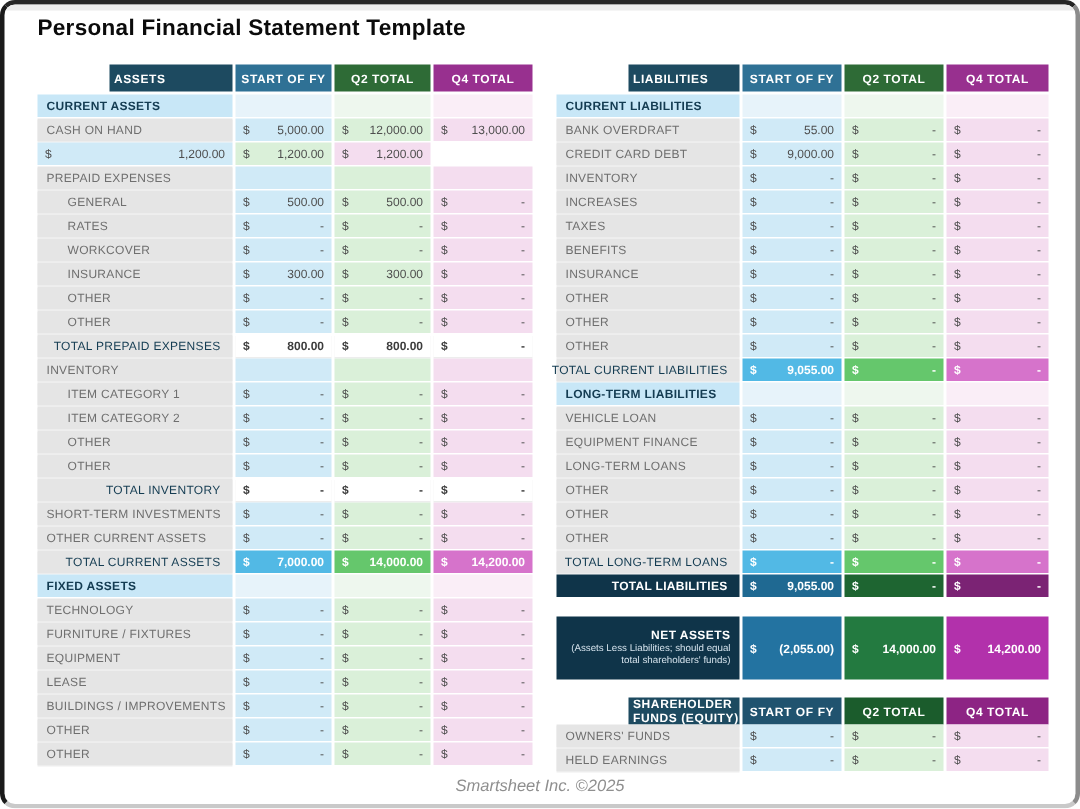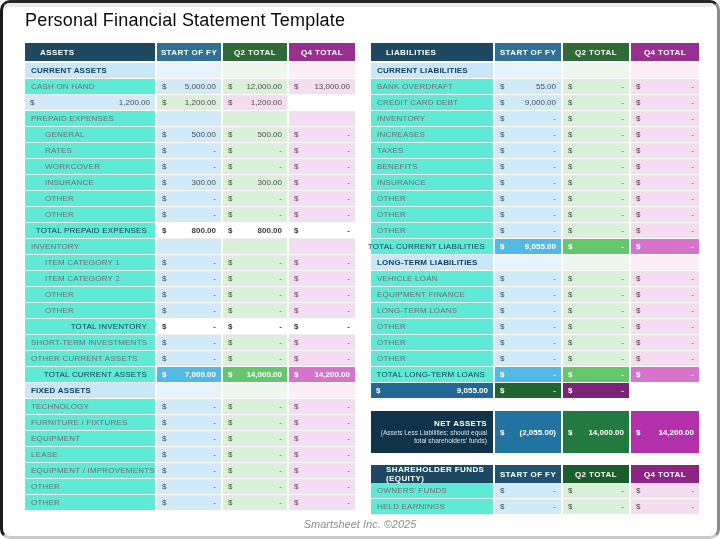--- a/index.html
+++ b/index.html
@@ -1,37 +1,37 @@
 <!DOCTYPE html>
 <html style="--header-navy: #1d4a60; --header-blue: #2f7195; --header-green: #2e6b36; --header-purple: #98308f; --header2-blue: #20536f; --header2-green: #1b5c2c; --header2-purple: #8d2484; --section-bg: #c8e7f7; --cell-blue: #d0eaf7; --cell-green: #daf0d9; --cell-pink: #f4ddef; --pale-blue: #e7f3fa; --pale-green: #eef7ee; --pale-pink: #faeef7; --total-blue: #52b9e5; --total-green: #65c76c; --total-pink: #d673cb; --dark-blue: #1f6992; --dark-green: #1e6531; --dark-purple: #7b2374; --grand-navy: #0f3449; --net-blue: #2373a1; --net-green: #237a40; --net-magenta: #b231ab; --navy-text: #143c52;"><head>
 <meta charset="utf-8">
 <style>
   * { box-sizing: border-box; margin: 0; padding: 0; }
   html,body { width:720px; height:539px; font-family:"Liberation Sans", sans-serif; background:#ffffff; }
   .card { position:absolute; inset:0; background:#fff; border:3px solid;
           border-color:#262626 #8c8c8c #c9c9c9 #1a1a1a; border-radius:10px; overflow:hidden; }
   .card::before { content:''; position:absolute; top:0; left:0; right:0; height:4px; background:#ececec; }
 
-  .title { position:absolute; left:22px; top:7px; font-size:18px; font-weight:normal; color:#0b0b0b; letter-spacing:.2px; }
+  .title { position:absolute; left:22px; top:7px; font-size:15px; font-weight:bold; color:#0b0b0b; letter-spacing:.2px; }
 
   .tblwrap-left  { position:absolute; left:22px;  top:40px; width:332px; }
   .tblwrap-right { position:absolute; left:368px; top:40px; width:330px; }
 
   .tbl { display:flex; flex-direction:column; gap:1px; }
   .row { display:grid; column-gap:2px; height:15px; }
   .tblwrap-left  .row { grid-template-columns:130px 64px 64px 66px; }
   .tblwrap-right .row { grid-template-columns:122px 66px 66px 68px; }
 
   .row.head { height:18px; margin-bottom:1px; }
   .hcell { color:#fff; font-size:8px; font-weight:bold; letter-spacing:.4px; display:flex; align-items:center; justify-content:center; }
-  .hcell.first { justify-content:flex-start; padding-left:15px; }
+  .hcell.first { justify-content:flex-start; padding-left:3px;margin-left:48px; }
   .h0{background:var(--header-navy);} .h1{background:var(--header-blue);} .h2{background:var(--header-green);} .h3{background:var(--header-purple);}
   .e0{background:var(--header-navy);} .e1{background:var(--header2-blue);} .e2{background:var(--header2-green);} .e3{background:var(--header2-purple);}
 
-  .lbl { font-size:8px; color:#6f6f6f; display:flex; align-items:center; padding-left:6px; background:#5eead4;
+  .lbl { font-size:8px; color:#6f6f6f; display:flex; align-items:center; padding-left:6px; background:#e5e5e5;
          box-shadow:0 1px 0 rgba(0,0,0,.07); white-space:nowrap; letter-spacing:.2px; }
   .sub .lbl { padding-left:20px; }
   .section .lbl { background:var(--section-bg); color:var(--navy-text); font-weight:bold; box-shadow:none; }
   .subtotal .lbl, .total .lbl { justify-content:flex-end; padding-right:8px; font-weight:normal; color:var(--navy-text); }
   .grand .lbl { justify-content:flex-end; padding-right:8px; font-weight:bold; color:#fff; background:var(--grand-navy); box-shadow:none; }
 
   .val { font-size:8px; color:#4e4e4e; display:flex; justify-content:space-between; align-items:center; padding:0 5px; }
   .val.c0{background:var(--cell-blue);} .val.c1{background:var(--cell-green);} .val.c2{background:var(--cell-pink);}
   .section .val.c0{background:var(--pale-blue);} .section .val.c1{background:var(--pale-green);} .section .val.c2{background:var(--pale-pink);}
   .subtotal .val { background:#fff; font-weight:bold; color:#3c3c3c; box-shadow:0 1px 0 rgba(0,0,0,.07); }
@@ -398,21 +398,21 @@
           <div class="val c1">
             <span>$</span>
             <span>-</span>
           </div>
           <div class="val c2">
             <span>$</span>
             <span>-</span>
           </div>
         </div>
         <div class="row item">
-          <div class="lbl">EQUIPMENT / IMPROVEMENTS</div>
+          <div class="lbl">BUILDINGS / IMPROVEMENTS</div>
           <div class="val c0">
             <span>$</span>
             <span>-</span>
           </div>
           <div class="val c1">
             <span>$</span>
             <span>-</span>
           </div>
           <div class="val c2">
             <span>$</span>
@@ -736,20 +736,21 @@
           <div class="val c1">
             <span>$</span>
             <span>-</span>
           </div>
           <div class="val c2">
             <span>$</span>
             <span>-</span>
           </div>
         </div>
         <div class="row grand">
+          <div class="lbl">TOTAL LIABILITIES</div>
           <div class="val c0">
             <span>$</span>
             <span>9,055.00</span>
           </div>
           <div class="val c1">
             <span>$</span>
             <span>-</span>
           </div>
           <div class="val c2">
             <span>$</span>

